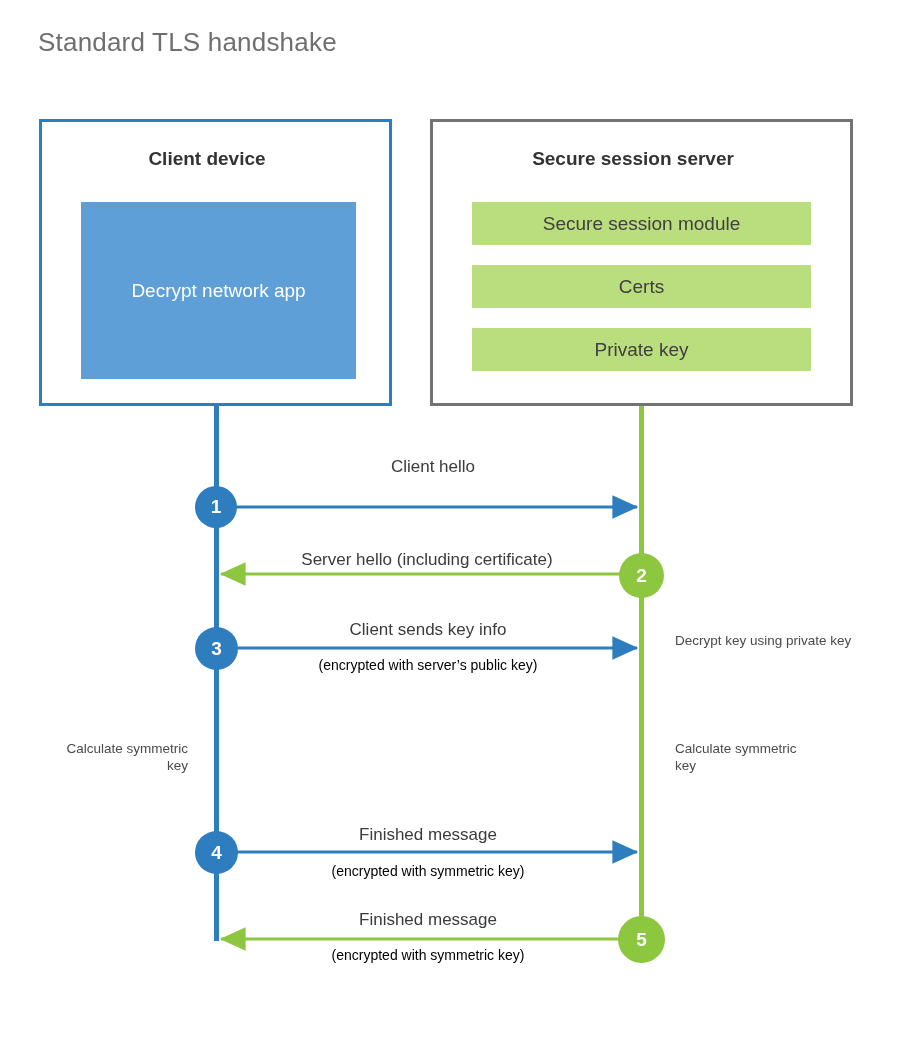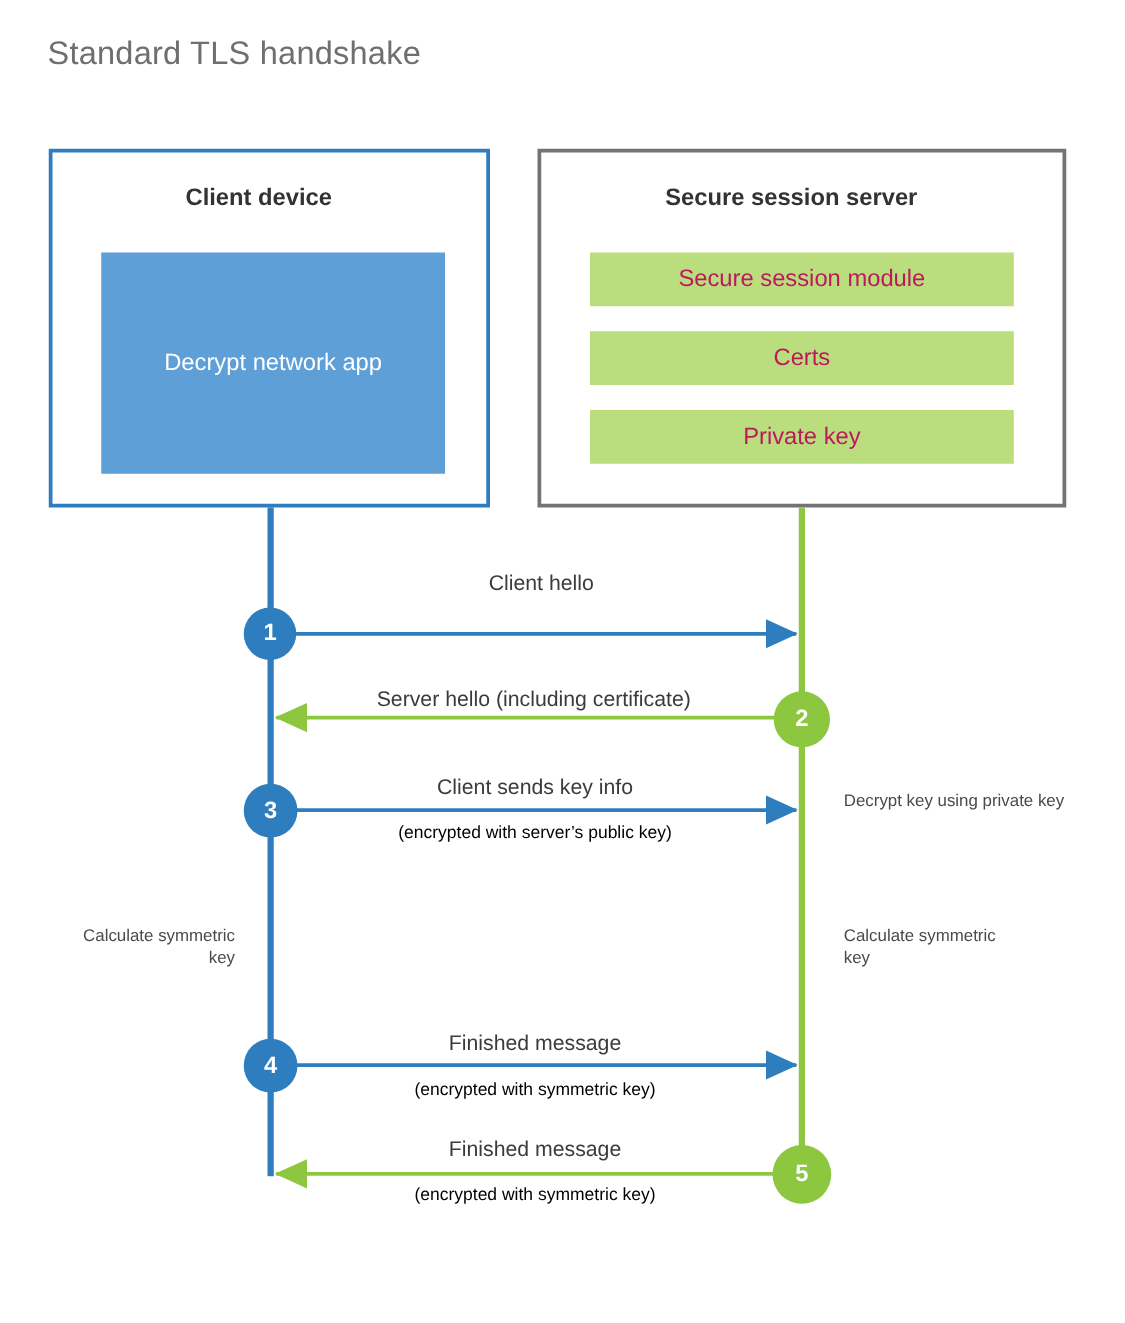--- a/index.html
+++ b/index.html
@@ -76,21 +76,21 @@
     text-align: center;
     padding: 0 14px;
     box-sizing: border-box;
   }
   .server-bar {
     position: absolute;
     left: 39px;
     width: 339px;
     height: 43px;
     background: #BADD7D;
-    color: #be185d;
+    color: #404040;
     font-size: 19px;
     display: flex;
     align-items: center;
     justify-content: center;
     text-align: center;
   }
   #server-bar-0 { top: 80px; }
   #server-bar-1 { top: 143px; }
   #server-bar-2 { top: 206px; }
 

